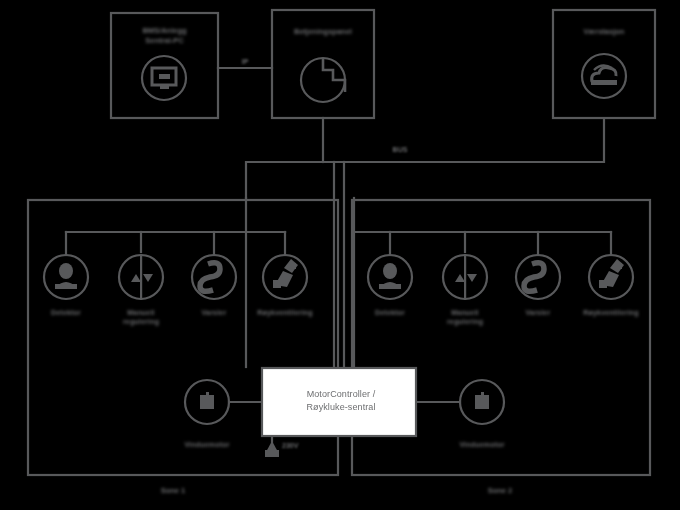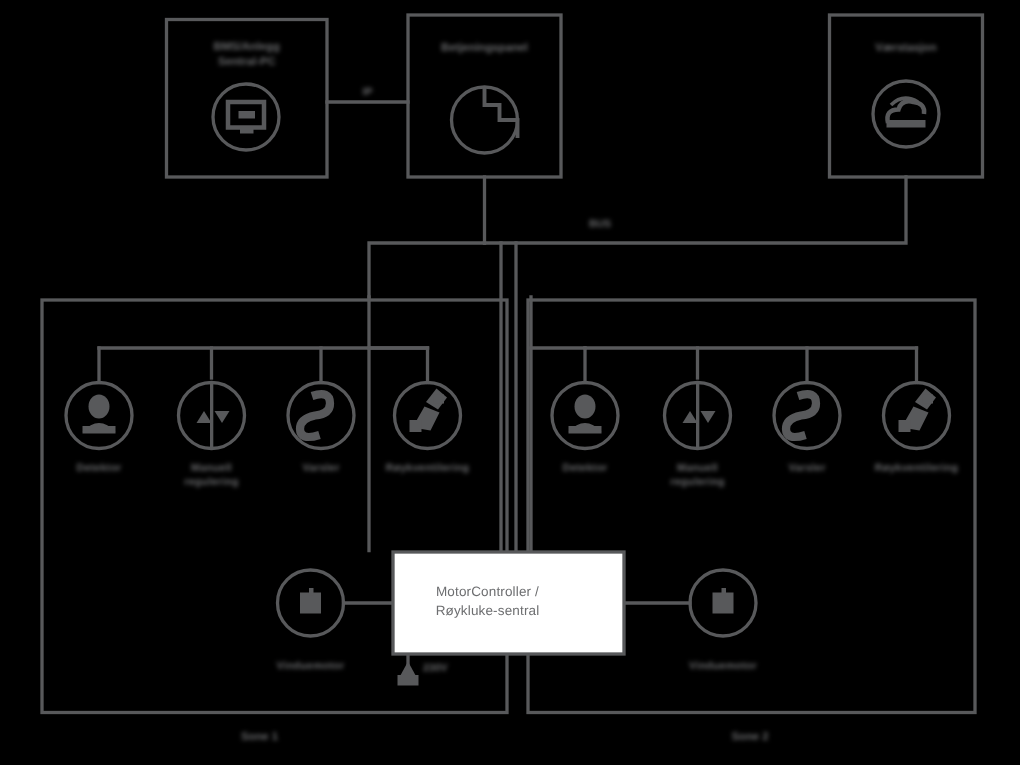--- a/index.html
+++ b/index.html
@@ -253,21 +253,21 @@
   <div class="lbl blur" style="left:508px;top:308px;width:60px;">
     <span>Varsler</span>
   </div>
   <div class="lbl blur" style="left:575px;top:308px;width:72px;">
     <span>Røykventilering</span>
   </div>
 
   <div class="lbl blur" style="left:172px;top:440px;width:70px;">Vinduemotor</div>
   <div class="lbl blur" style="left:447px;top:440px;width:70px;">Vinduemotor</div>
 
-  <div class="centertext" style="left:262px;top:388px;width:126px;">
+  <div class="centertext" style="left:262px;top:388px;width:126px;padding-left:16px;">
     <span>MotorController /</span><br>
     <span>Røykluke-sentral</span>
   </div>
 
   <div class="powerlbl blur2" style="left:282px;top:442px;">230V</div>
 
   <div class="zonelbl blur" style="left:143px;top:486px;width:60px;">Sone 1</div>
   <div class="zonelbl blur" style="left:470px;top:486px;width:60px;">Sone 2</div>
 
 </div>

